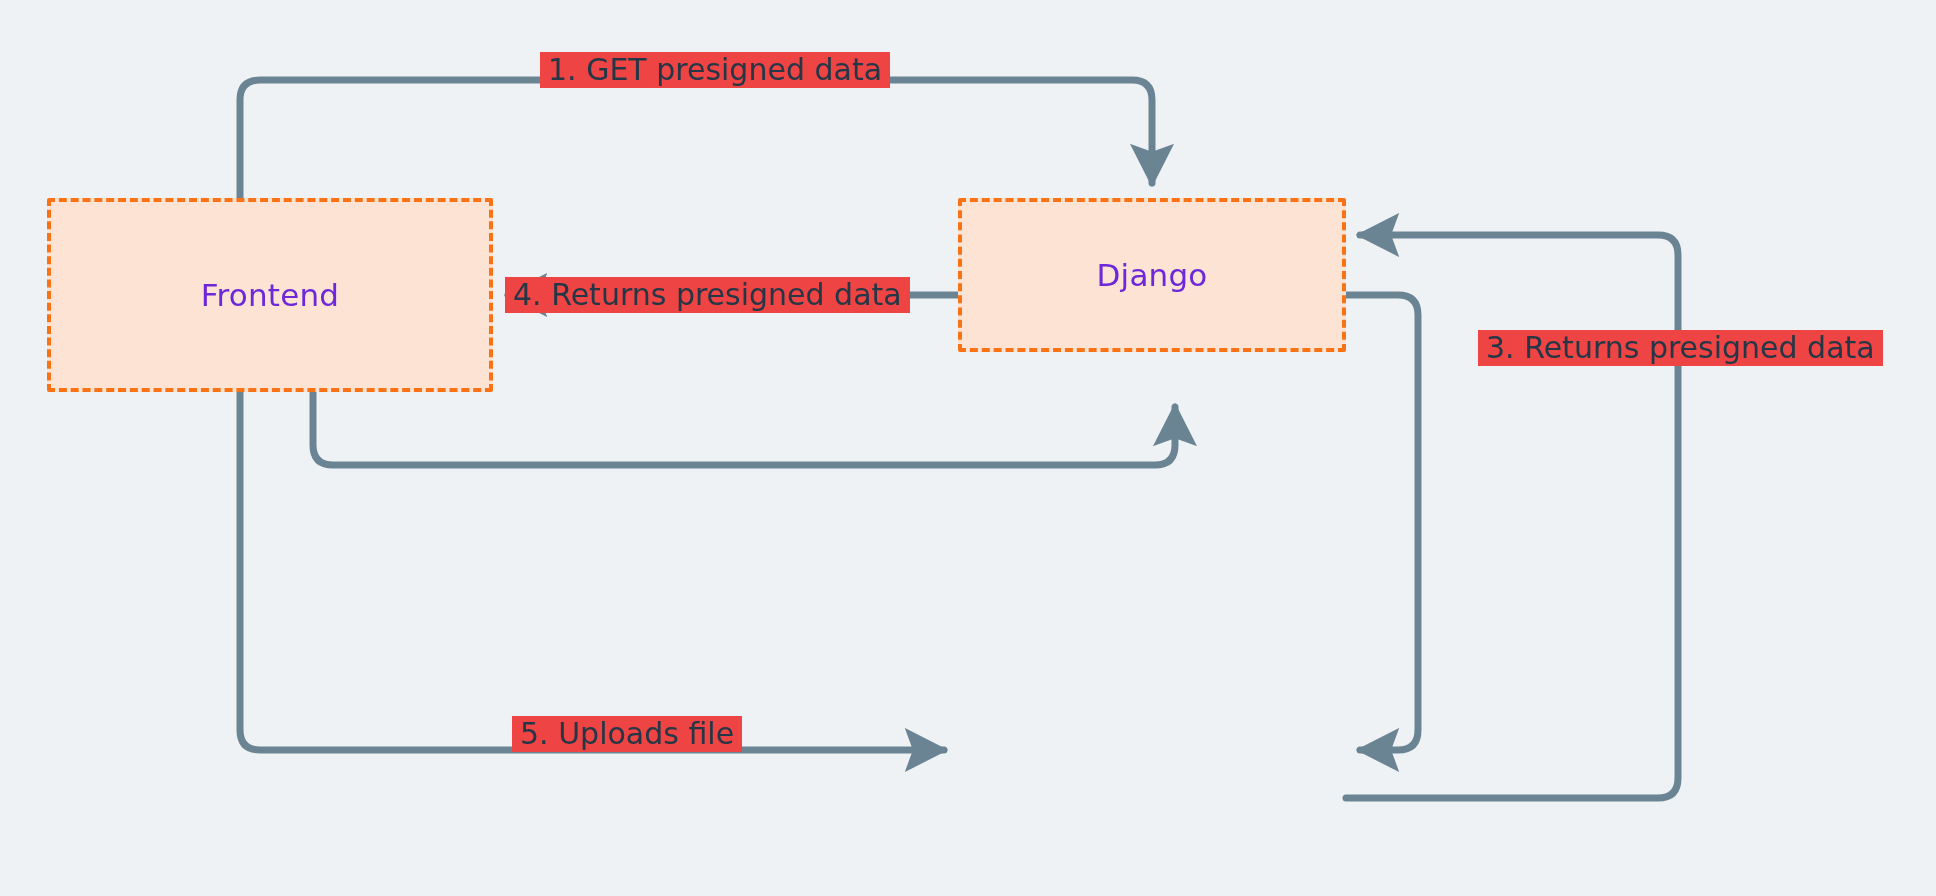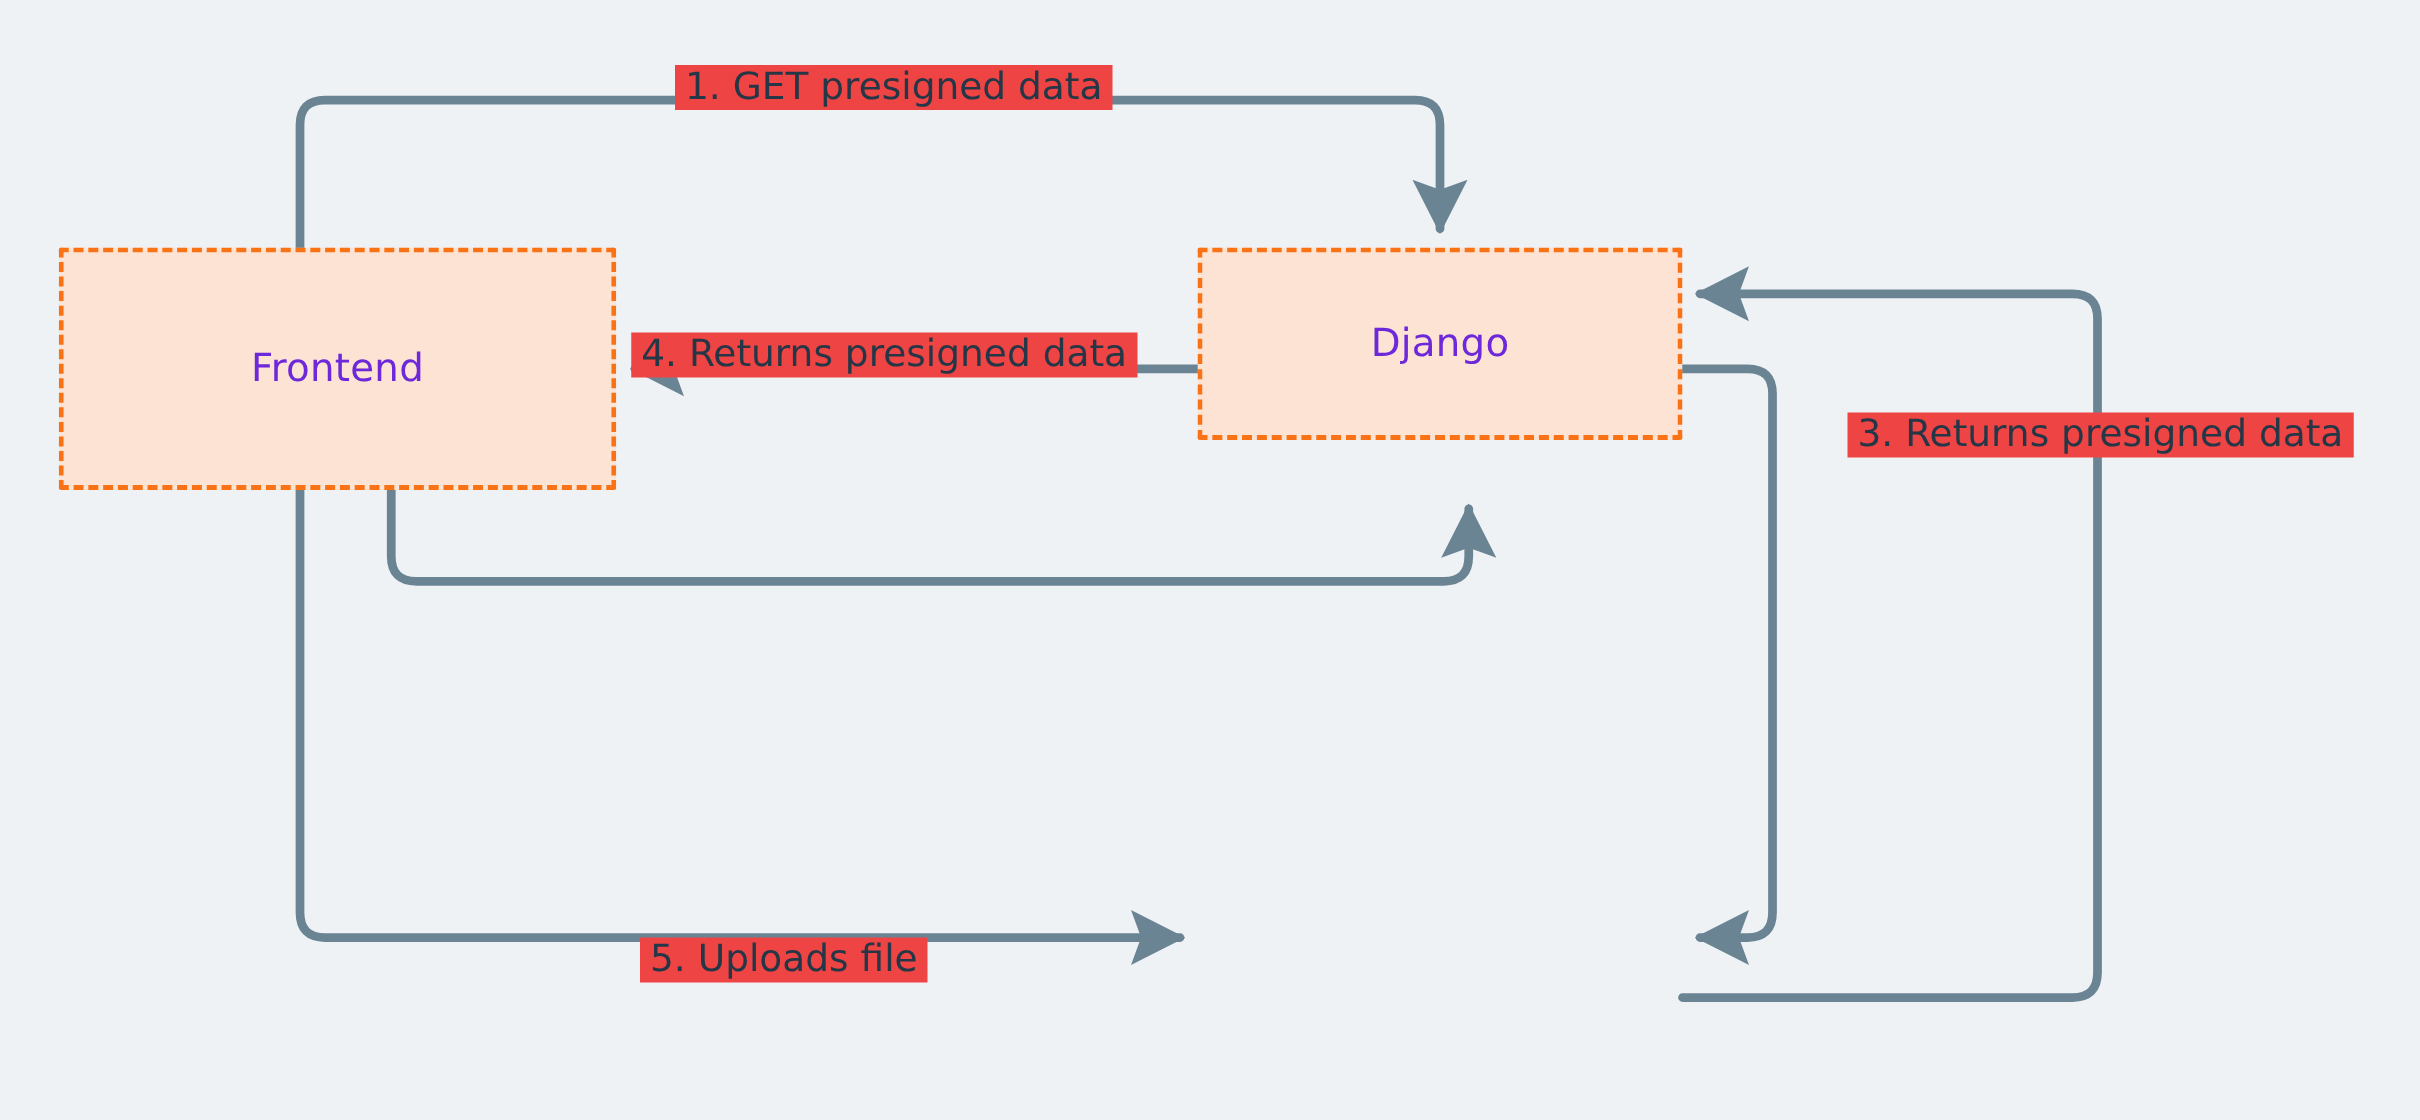--- a/index.html
+++ b/index.html
@@ -37,22 +37,22 @@
     font-size:30px;
     color:#253746;
     white-space:pre;
     background:#ef4444;
     line-height:1;
     padding:3px 8px;
   }
   #lbl-1{left:540px;top:52px;}
   #lbl-2{left:1196px;top:497px;}
   #lbl-3{left:1478px;top:330px;}
-  #lbl-4{left:505px;top:266px;}
-  #lbl-5{left:512px;top:750px;}
+  #lbl-4{left:505px;top:277px;}
+  #lbl-5{left:512px;top:716px;}
   #lbl-6{left:504px;top:446px;}
 </style>
 </head>
 <body>
 
 <div id="stage">
 
   <svg id="wires" viewBox="0 0 1936 896" xmlns="http://www.w3.org/2000/svg">
     <defs>
       <marker id="ah" markerWidth="7" markerHeight="7" refX="5.6" refY="3.5" orient="auto" markerUnits="strokeWidth">

